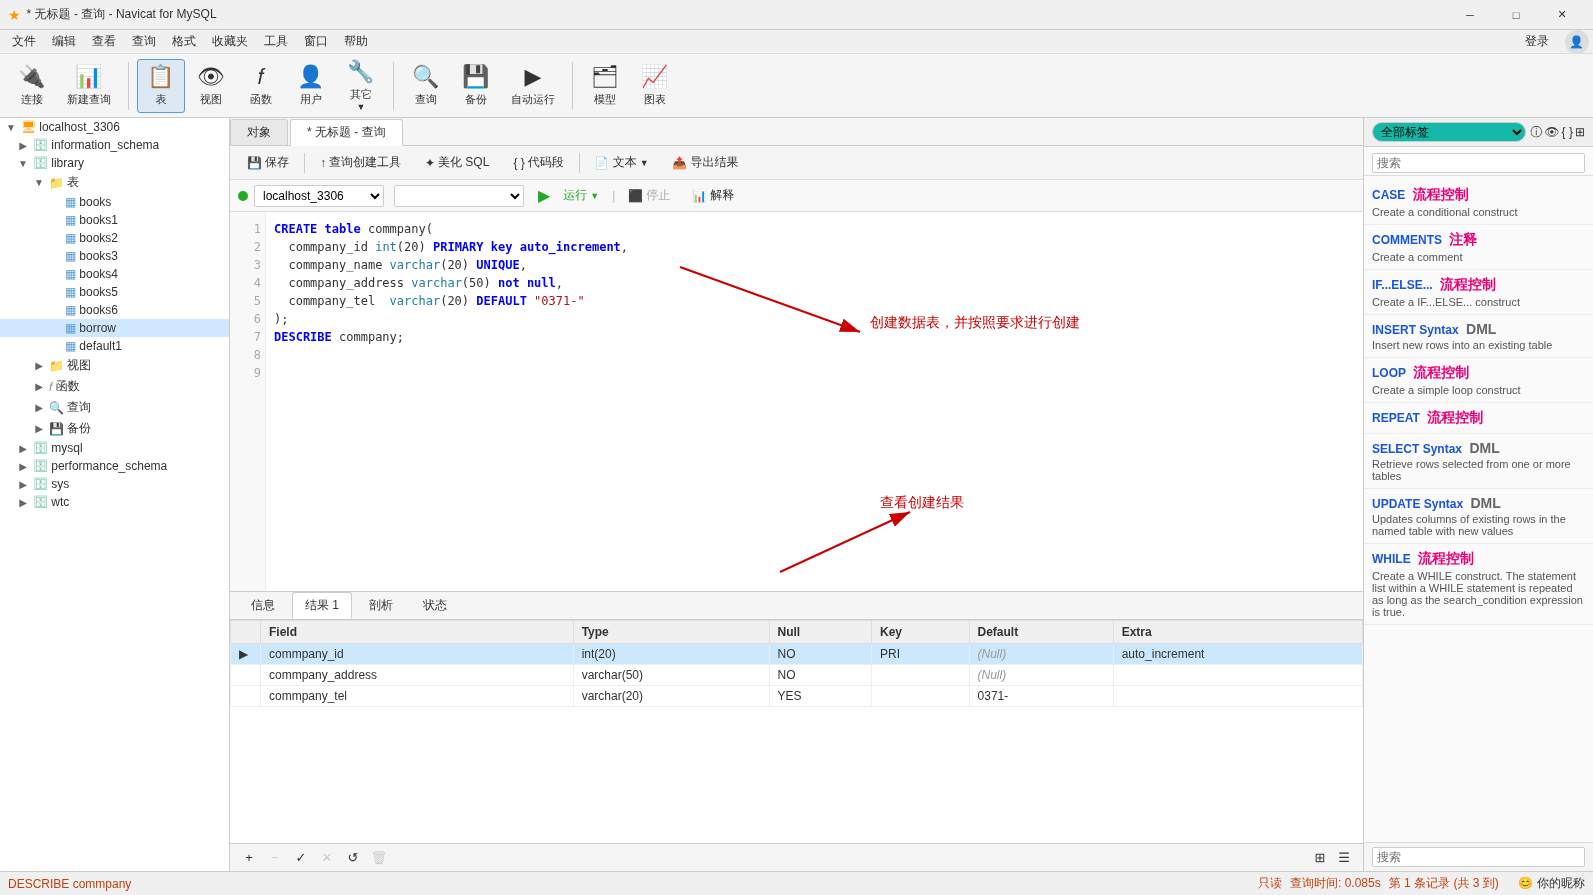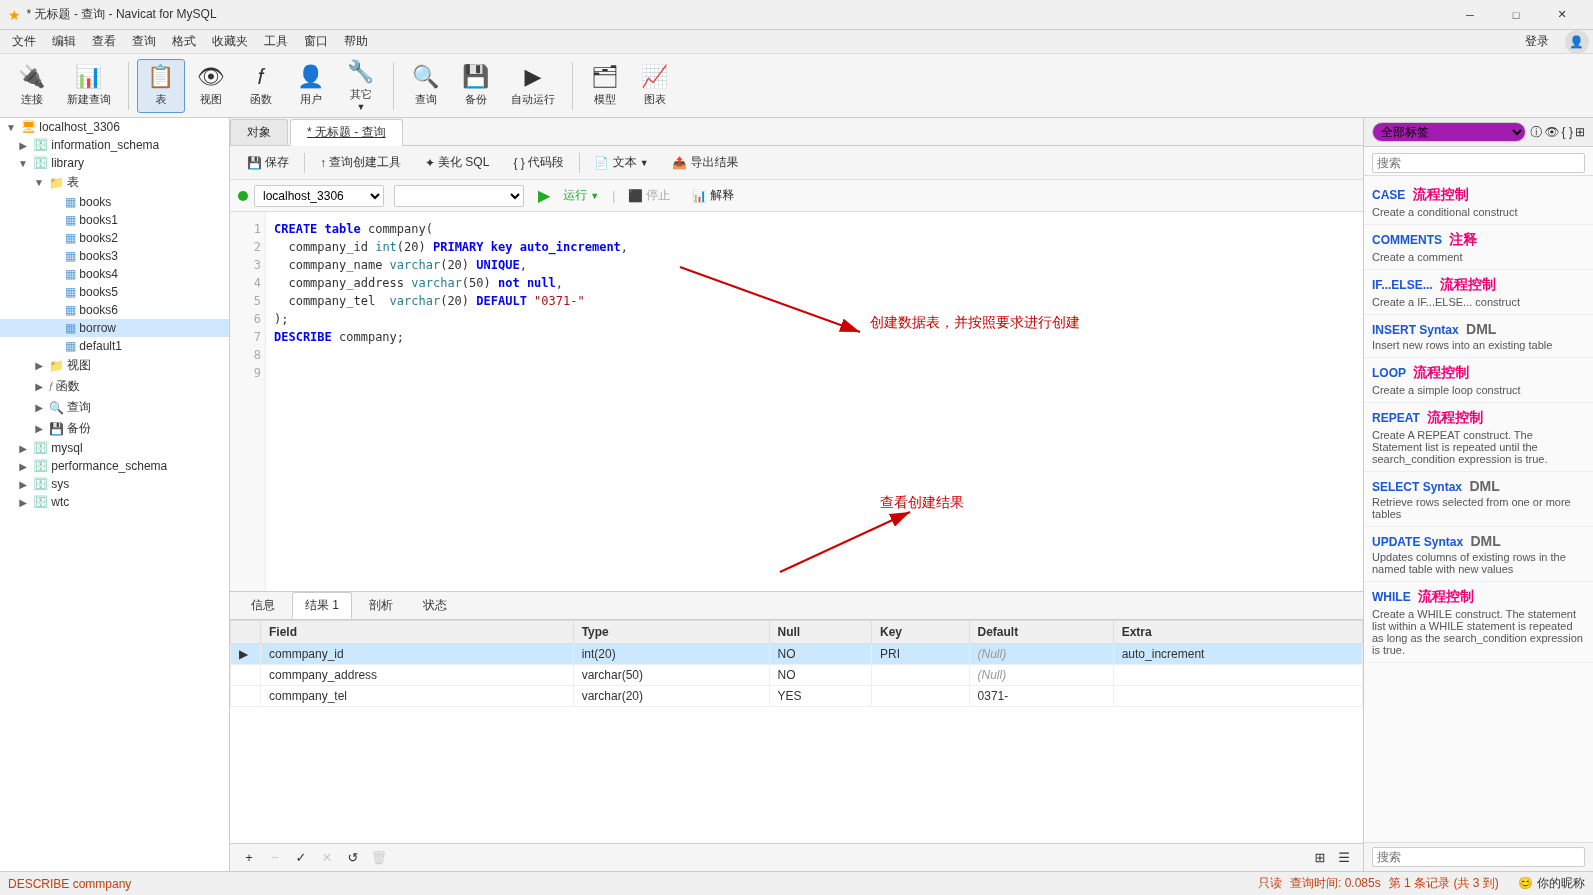--- a/index.html
+++ b/index.html
@@ -127,21 +127,21 @@
     .obj-tab {
       padding: 4px 16px;
       cursor: pointer;
       font-size: 12px;
       border: 1px solid #ccc;
       border-bottom: none;
       background: #e8e8e8;
       margin-right: 2px;
       border-radius: 3px 3px 0 0;
     }
-    .obj-tab.active { background: white; border-bottom: 1px solid white; margin-bottom: -1px; text-decoration: underline; }
+    .obj-tab.active { background: white; border-bottom: 1px solid white; margin-bottom: -1px; }
 
     
     #query-toolbar {
       display: flex;
       align-items: center;
       padding: 4px 8px;
       background: #f5f5f5;
       border-bottom: 1px solid #ddd;
       gap: 6px;
       height: 34px;
@@ -337,21 +337,21 @@
       font-size: 12px;
       border: 1px solid #ccc;
       border-radius: 2px;
     }
     .snippet-selector {
       border: 1px solid #ccc;
       border-radius: 10px;
       font-size: 12px;
       padding: 1px 4px;
       flex: 1;
-      background: #a21caf;
+      background: #14b8a6;
     }
     #snippet-list {
       flex: 1;
       overflow-y: auto;
       padding: 4px 0;
     }
     .snippet-item {
       padding: 6px 8px;
       border-bottom: 1px solid #eee;
       cursor: pointer;
@@ -827,21 +827,20 @@
           <span class="snippet-tag" style="margin-left:4px;">流程控制</span>
         </div>
         <div class="snippet-desc">Create a simple loop construct</div>
       </div>
 
       <div class="snippet-item">
         <div>
           <span class="snippet-title">REPEAT</span>
           <span class="snippet-tag" style="margin-left:4px;">流程控制</span>
         </div>
-        <div class="snippet-desc">Create A REPEAT construct. The Statement list is repeated until the search_condition expression is true.</div>
       </div>
 
       <div class="snippet-item">
         <div>
           <span class="snippet-title">SELECT Syntax</span>
           <span class="snippet-tag" style="margin-left:4px; color:#666;">DML</span>
         </div>
         <div class="snippet-desc">Retrieve rows selected from one or more tables</div>
       </div>
 

